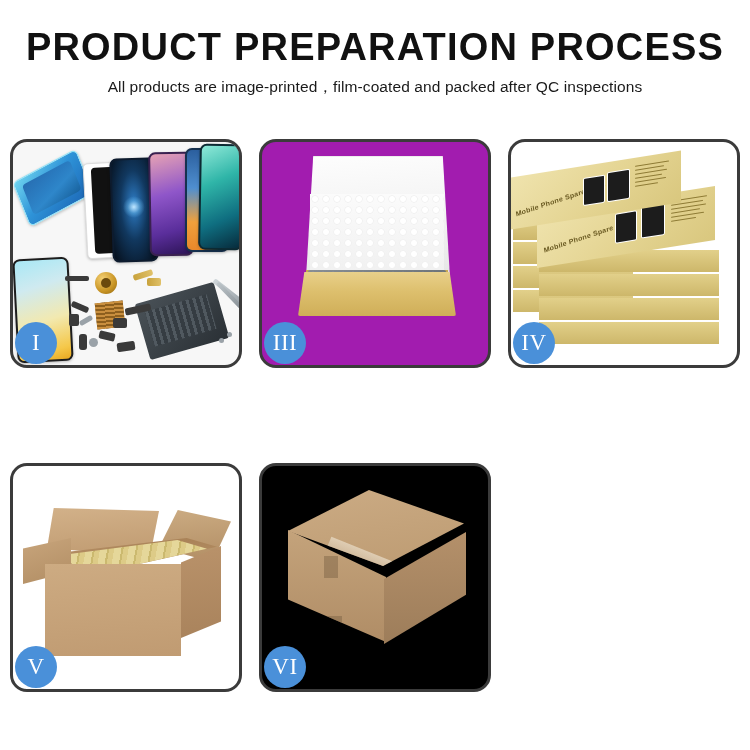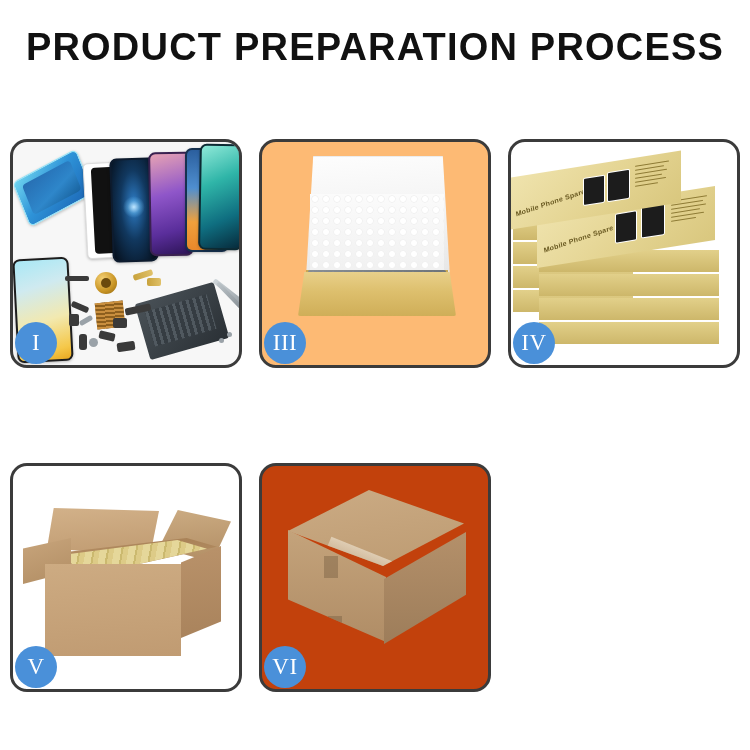--- a/index.html
+++ b/index.html
@@ -200,21 +200,21 @@
     width:30px;height:4px;border-radius:3px;background:rgba(55,60,66,.75);
   }
   .bw-ov{
     position:absolute;inset:0;
     background:
       radial-gradient(circle at 7px 7px,rgba(255,255,255,.75) 2.4px,transparent 3.4px) 3px 2px/14px 14px;
     pointer-events:none;
   }
 
   
-  .p3{background:#fdba74;}
+  .p3{background:#a21caf;}
   .b3-lid{
     position:absolute;left:44px;top:14px;width:142px;height:120px;
     background:linear-gradient(175deg,#fdfdfd,#f1f1f1 60%,#e6e6e6);
     border:1px solid #ececec;
     clip-path:polygon(5% 0,95% 0,100% 100%,0 100%);
   }
   .b3-foam{
     position:absolute;left:48px;top:52px;width:134px;height:84px;
     background:
       radial-gradient(circle at 5px 5px,#ffffff 2.5px,#f0f0f0 3.4px,transparent 4px) 0 0/11px 11px,
@@ -298,21 +298,21 @@
     background:linear-gradient(175deg,#d2b189,#bf9a70);
     clip-path:polygon(6% 0,100% 6%,92% 100%,0 84%);
   }
   .c5-flapR{
     position:absolute;left:146px;top:44px;width:72px;height:52px;
     background:linear-gradient(175deg,#cbab82,#b18d63);
     clip-path:polygon(26% 0,100% 22%,74% 100%,0 72%);
   }
 
   
-  .p6{background:#c2410c;}
+  .p6{background:#000000;}
   .c6-top{
     position:absolute;left:26px;top:24px;width:176px;height:76px;
     background:linear-gradient(170deg,#cbab84,#bd9b72);
     clip-path:polygon(46% 0,100% 44%,54% 100%,0 54%);
   }
   .c6-left{
     position:absolute;left:26px;top:64px;width:98px;height:112px;
     background:linear-gradient(180deg,#c4a37b,#b08d66);
     clip-path:polygon(0 0,100% 42%,100% 100%,0 62%);
   }
@@ -331,20 +331,21 @@
     position:absolute;background:rgba(120,95,66,.45);
   }
 </style>
 </head>
 <body>
 
 <div class="page">
 
   <div class="header">
     <div class="title">PRODUCT PREPARATION PROCESS</div>
+    <div class="subtitle">All products are image-printed，film-coated and packed after QC inspections</div>
   </div>
 
   <div class="grid">
 
     <div class="panel p1">
       <div class="stage">
         <div class="ph film"></div>
         <div class="ph glass"></div>
         <div class="ph phA">
             <span class="ph-scr"></span>

